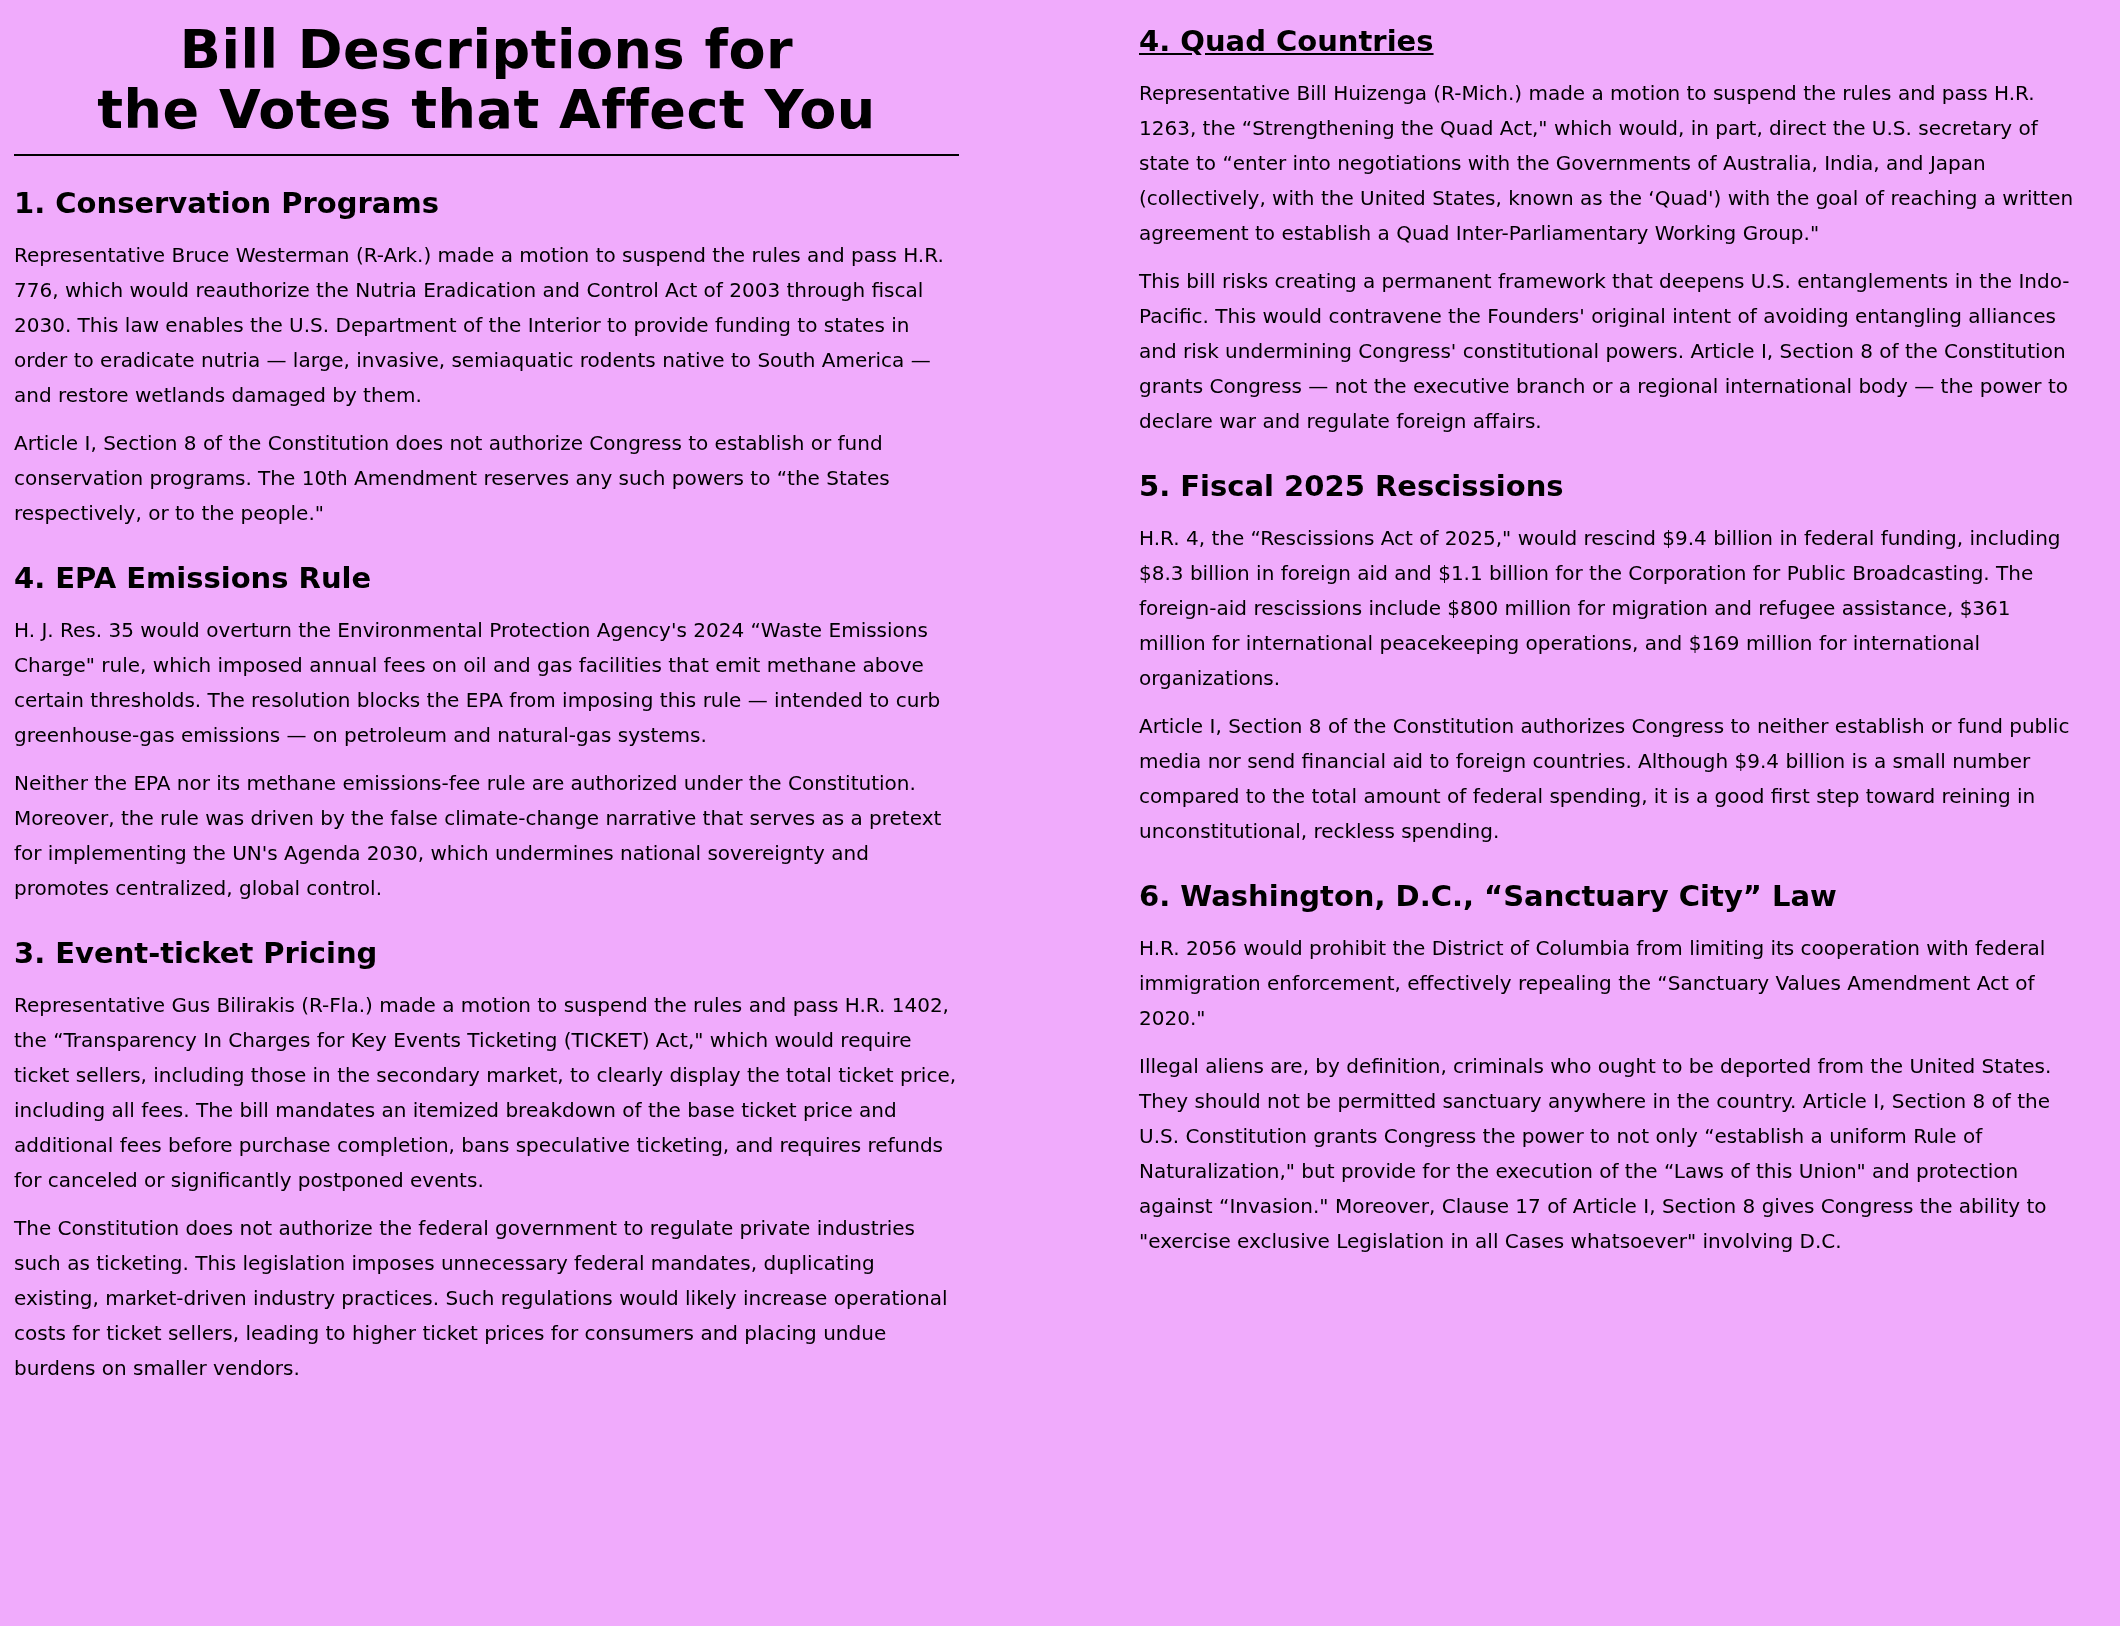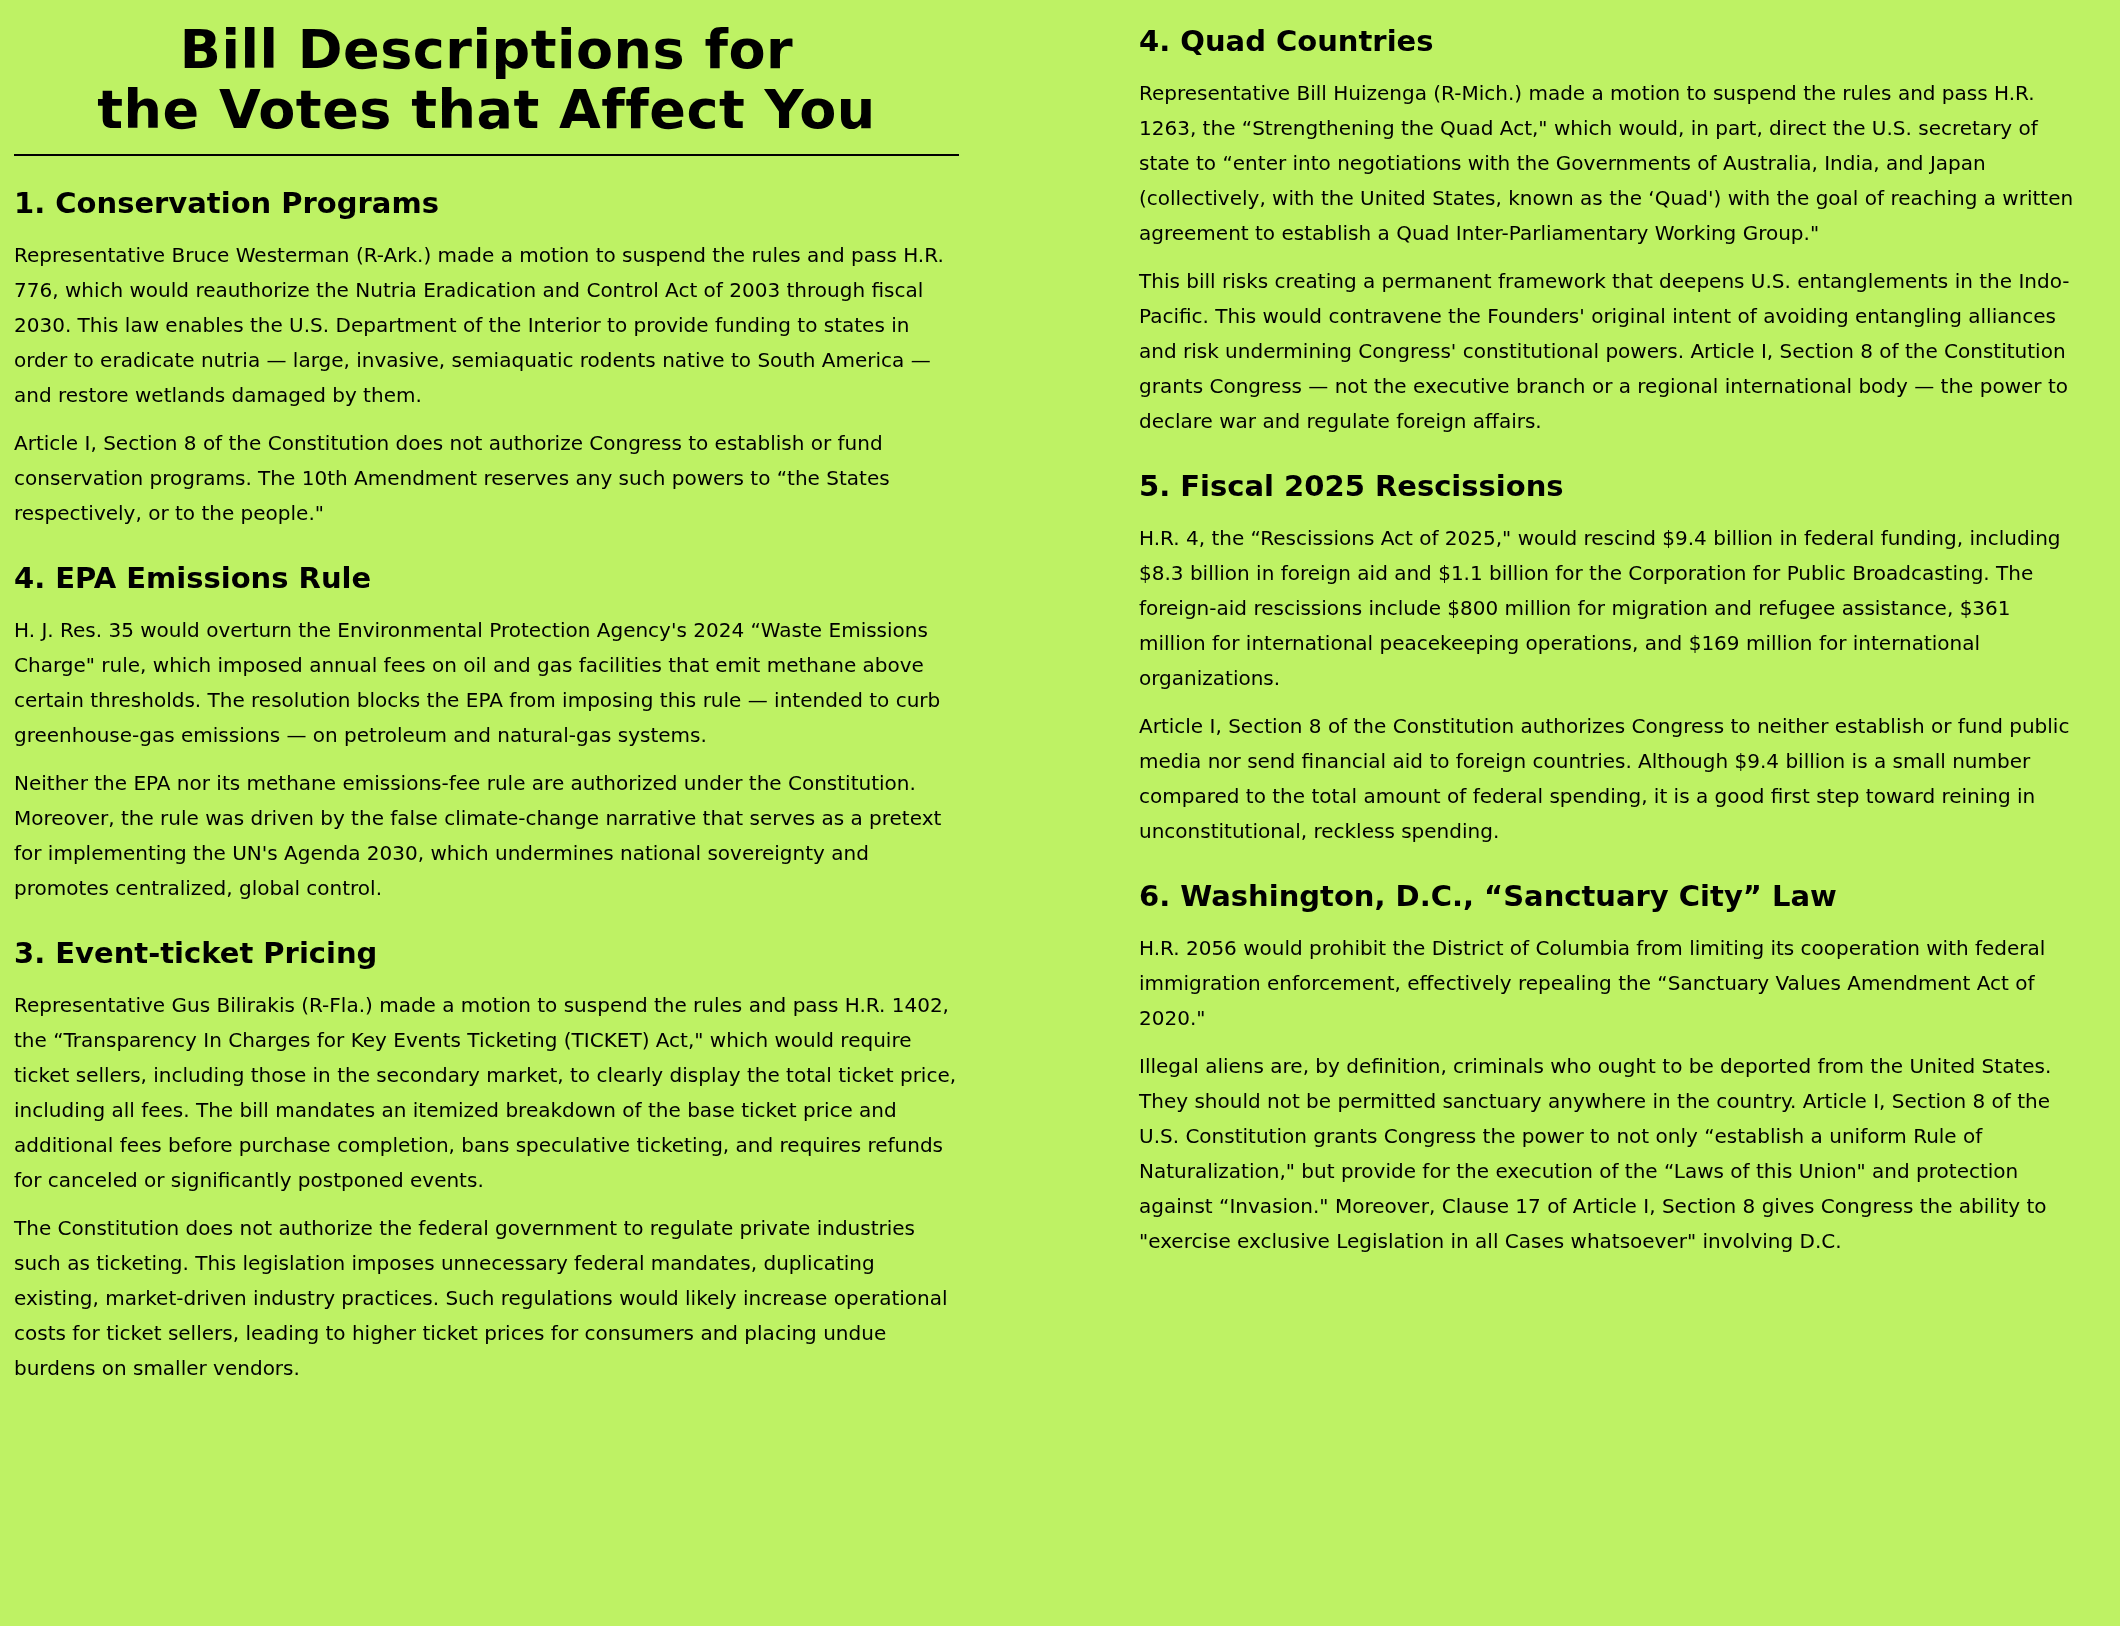--- a/index.html
+++ b/index.html
@@ -4,21 +4,21 @@
 <style>
   * { margin: 0; padding: 0; box-sizing: border-box; }
   html, body {
     background: #ffffff;
     color: #000000;
     font-family: "DejaVu Sans", "Liberation Sans", sans-serif;
   }
   .page {
     width: 2120px;
     height: 1626px;
-    background: #bef264;
+    background: #f0abfc;
     padding: 14px 40px 0 14px;
     overflow: hidden;
   }
   .columns {
     display: flex;
     flex-direction: row;
     gap: 180px;
   }
   .column {
     flex: 0 0 auto;
@@ -40,20 +40,21 @@
     width: 100%;
   }
   .section-heading {
     font-size: 29px;
     font-weight: bold;
     margin: 30px 0 18px 0;
     line-height: 34px;
   }
   .column-right .section:first-child .section-heading {
     margin-top: 10px;
+    text-decoration: underline;
   }
   .section-paragraph {
     font-size: 20px;
     line-height: 35px;
     margin: 0 0 13px 0;
   }
 </style>
 </head>
 <body>
 

